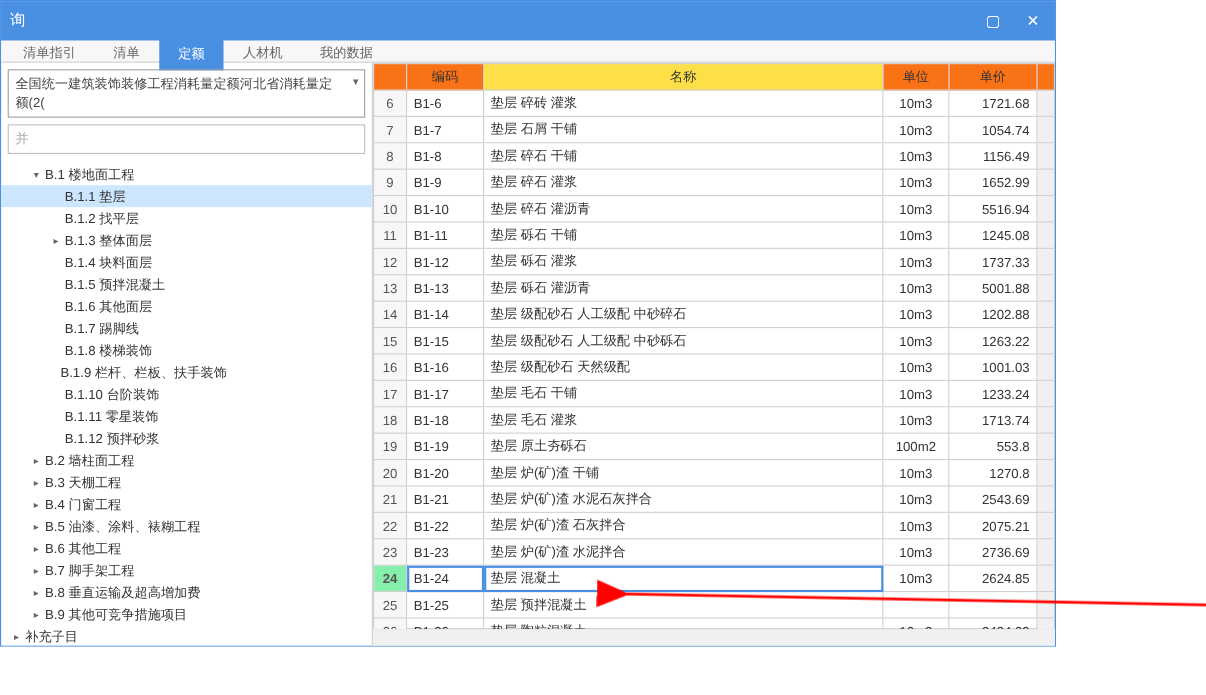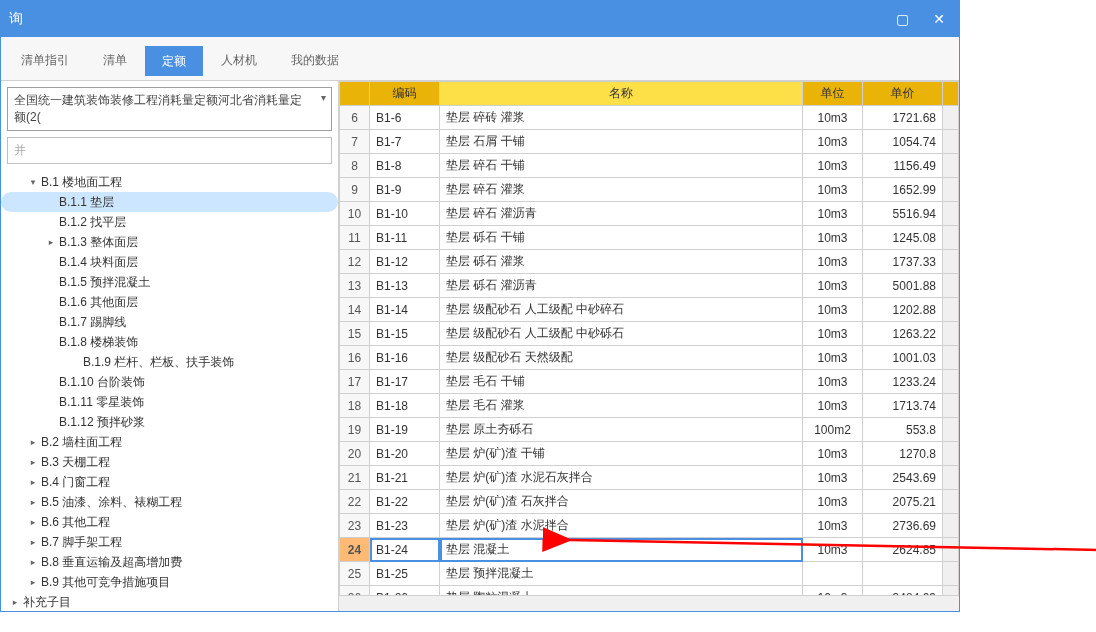--- a/index.html
+++ b/index.html
@@ -5,48 +5,48 @@
     * { box-sizing: border-box; margin: 0; padding: 0; }
     body { font-family: "Microsoft YaHei", Arial, sans-serif; font-size: 12px; background: #fff; color: #333; }
     
     .window { width: 960px; border: 1px solid #4a90e2; position: relative; }
     
     .titlebar { background: #4a90e2; color: #fff; height: 36px; display: flex; align-items: center; justify-content: space-between; padding: 0 8px; }
     .titlebar-left { font-size: 14px; }
     .titlebar-right { display: flex; gap: 12px; }
     .win-btn { cursor: pointer; font-size: 14px; padding: 2px 6px; }
     
-    .tabbar { display: flex; align-items: center; border-bottom: 1px solid #d0d0d0; background: #f7f7f7; padding: 4px 4px 0 4px; height: 44px; }
+    .tabbar { display: flex; align-items: center; border-bottom: 1px solid #d0d0d0; background: #f7f7f7; padding: 4px 4px 0 4px; height: 20px; }
     .tab { padding: 6px 16px; cursor: pointer; background: #e8e8e8; border: 1px solid #d0d0d0; border-bottom: none; margin-right: 2px; font-size: 12px; color: #666; }
     .tab.active { background: #4a90e2; color: #fff; border-color: #4a90e2; }
     .tab.plain { background: transparent; border: none; color: #666; }
     .tabbar-right { margin-left: auto; display: flex; gap: 8px; padding-bottom: 4px; }
     .action-btn { padding: 4px 20px; border: 1px solid #c0c0c0; background: #fff; cursor: pointer; font-size: 12px; }
     
     .body-area { display: flex; height: 530px; }
     
     .sidebar { width: 338px; border-right: 1px solid #d0d0d0; display: flex; flex-direction: column; }
     .dropdown { margin: 6px; border: 1px solid #a0a0a0; padding: 4px 18px 4px 6px; position: relative; color: #444; cursor: pointer; }
     .dropdown::after { content: "▾"; position: absolute; right: 5px; top: 4px; color: #666; font-size: 10px; }
     .search-box { margin: 0 6px 6px 6px; border: 1px solid #c0c0c0; padding: 4px 6px; color: #aaa; }
     
     .tree { flex: 1; overflow-y: auto; padding: 2px 0; }
     .tree-row { display: flex; align-items: center; height: 20px; padding-right: 8px; cursor: pointer; white-space: nowrap; }
-    .tree-row.selected { background: #cce6ff; border-radius: 10px; }
+    .tree-row.selected { background: #cce6ff; }
     .tree-toggle { width: 12px; text-align: center; color: #666; font-size: 9px; display: inline-block; }
     .tree-label { margin-left: 2px; }
 
     .grid-wrap { flex: 1; display: flex; flex-direction: column; overflow: hidden; }
     .grid { flex: 1; overflow: auto; position: relative; }
     table { border-collapse: collapse; width: 100%; table-layout: fixed; }
     th, td { border: 1px solid #d0d0d0; padding: 3px 6px; font-size: 12px; height: 22px; }
-    th { background: #eab308; font-weight: normal; text-align: center; }
+    th { background: #f97316; font-weight: normal; text-align: center; }
     th.name-col { background: #fde047; }
     td.row-num { text-align: center; background: #f7f7f7; color: #555; width: 30px; }
-    td.row-num.sel { background: #fdba74; font-weight: bold; }
+    td.row-num.sel { background: #86efac; font-weight: bold; }
     td.code { width: 70px; }
     td.name { }
     td.unit { width: 60px; text-align: center; }
     td.price { width: 80px; text-align: right; }
     
     .grid-scrollbar { height: 16px; background: #f0f0f0; border-top: 1px solid #d0d0d0; }
     
     .arrow { position: absolute; pointer-events: none; z-index: 100; }
     .arrow svg { overflow: visible; }
   </style>
@@ -106,21 +106,21 @@
             <span class="tree-label">B.1.6 其他面层</span>
           </div>
           <div class="tree-row" style="padding-left: 44px;">
             <span class="tree-toggle"></span>
             <span class="tree-label">B.1.7 踢脚线</span>
           </div>
           <div class="tree-row" style="padding-left: 44px;">
             <span class="tree-toggle"></span>
             <span class="tree-label">B.1.8 楼梯装饰</span>
           </div>
-          <div class="tree-row" style="padding-left: 68px;">
+          <div class="tree-row" style="padding-left: 40px;">
             <span class="tree-toggle"></span>
             <span class="tree-label">B.1.9 栏杆、栏板、扶手装饰</span>
           </div>
           <div class="tree-row" style="padding-left: 44px;">
             <span class="tree-toggle"></span>
             <span class="tree-label">B.1.10 台阶装饰</span>
           </div>
           <div class="tree-row" style="padding-left: 44px;">
             <span class="tree-toggle"></span>
             <span class="tree-label">B.1.11 零星装饰</span>

